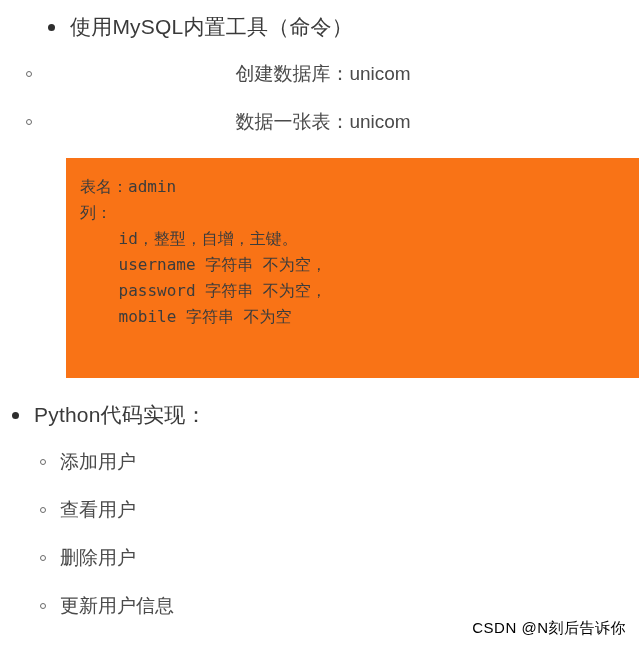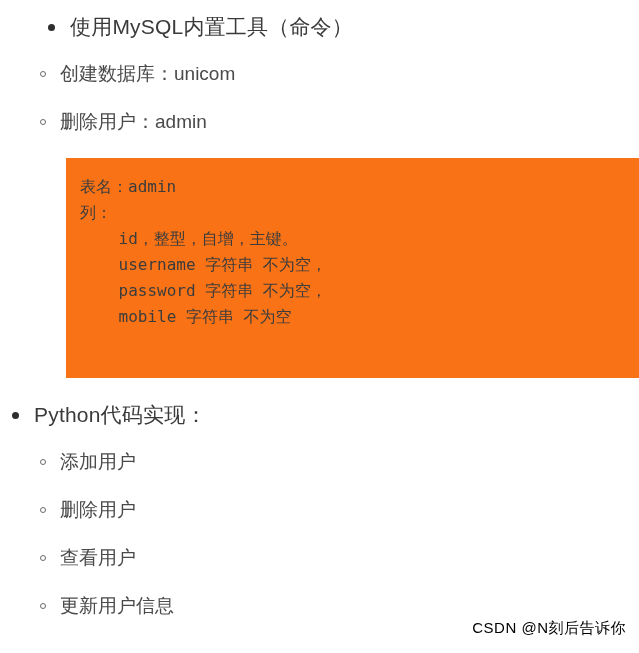--- a/index.html
+++ b/index.html
@@ -93,21 +93,21 @@
     margin: 0;
     font-family: "DejaVu Sans Mono", "Liberation Mono", monospace;
     font-size: 16px;
     line-height: 26px;
     color: #3c3c3c;
     white-space: pre;
   }
 
   
   .block-top   { position: absolute; left: 0;  top: 12px;  width: 639px; margin-left: 36px; }
-  .block-sub1  { position: absolute; left: 34px; top: 60px; width: 580px; }
+  .block-sub1  { position: absolute; left: 20px; top: 60px; width: 580px; text-align: center; }
   .block-py    { position: absolute; left: 0;  top: 400px; width: 633px; }
   .block-sub2  { position: absolute; left: 34px; top: 448px; width: 580px; }
 
   .sub-row { height: 48px; }
   .sub-row-tall { height: 48px; }
 
   
   .watermark {
     position: absolute;
     right: 13px;
@@ -134,21 +134,21 @@
   </div>
 
   <div class="block-sub1">
     <ul class="outline-l2">
       <li class="item-l2 sub-row">
         <span class="bullet-circle"></span>
         <span class="l2-text">创建数据库：unicom</span>
       </li>
       <li class="item-l2 sub-row">
         <span class="bullet-circle"></span>
-        <span class="l2-text">删除用户：admin</span>
+        <span class="l2-text">数据一张表：unicom</span>
       </li>
     </ul>
   </div>
 
   <div class="codeblock">
     <pre>表名：admin
 列：
     id，整型，自增，主键。
     username 字符串 不为空，
     password 字符串 不为空，
@@ -165,25 +165,25 @@
   </div>
 
   <div class="block-sub2">
     <ul class="outline-l2">
       <li class="item-l2 sub-row-tall">
         <span class="bullet-circle"></span>
         <span class="l2-text">添加用户</span>
       </li>
       <li class="item-l2 sub-row-tall">
         <span class="bullet-circle"></span>
-        <span class="l2-text">删除用户</span>
+        <span class="l2-text">查看用户</span>
       </li>
       <li class="item-l2 sub-row-tall">
         <span class="bullet-circle"></span>
-        <span class="l2-text">查看用户</span>
+        <span class="l2-text">删除用户</span>
       </li>
       <li class="item-l2 sub-row-tall">
         <span class="bullet-circle"></span>
         <span class="l2-text">更新用户信息</span>
       </li>
     </ul>
   </div>
 
   <div class="watermark">CSDN @N刻后告诉你</div>
 

